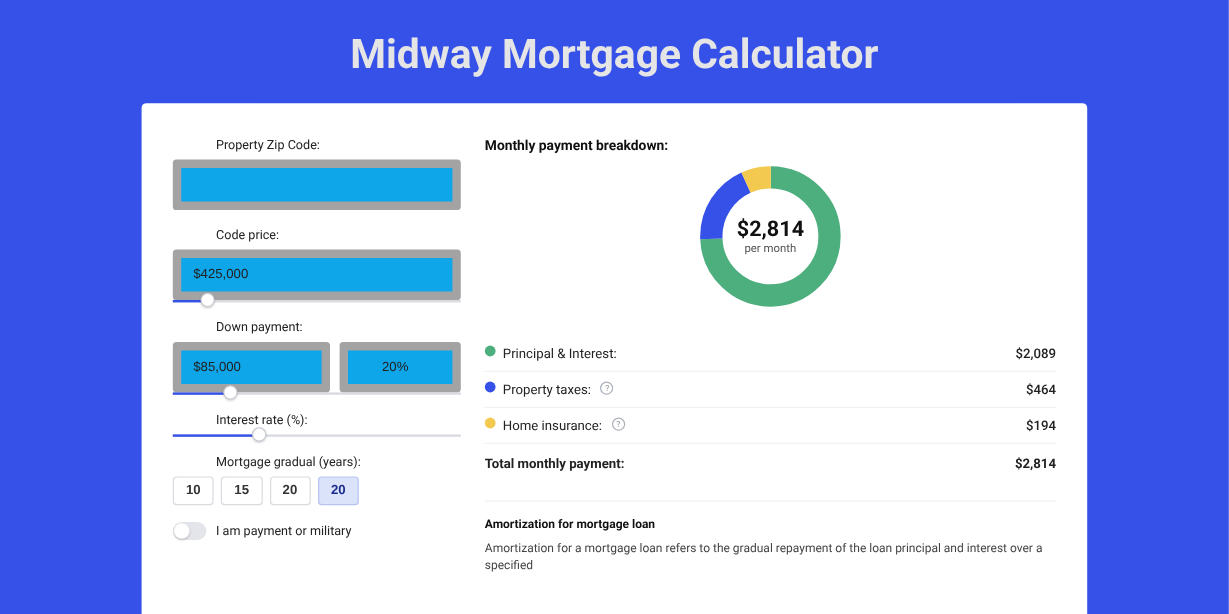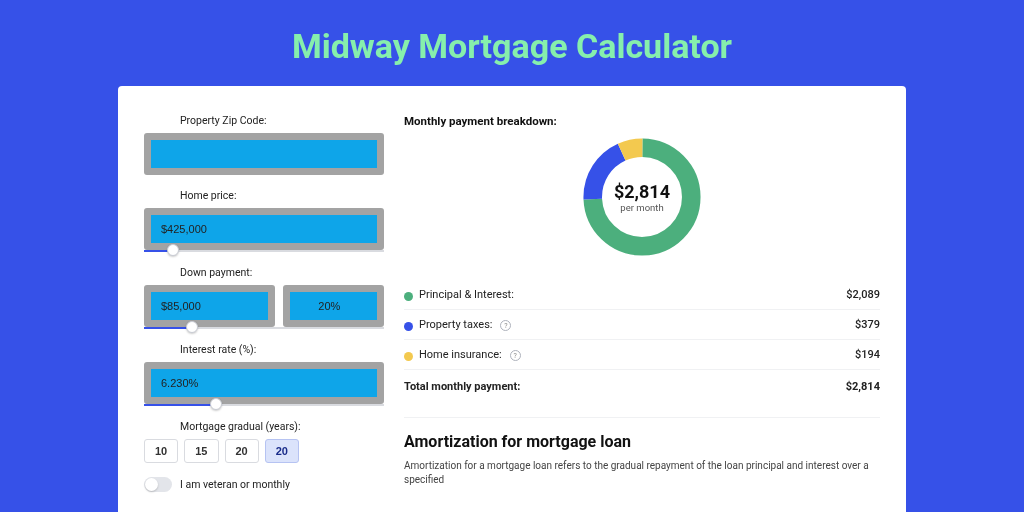--- a/index.html
+++ b/index.html
@@ -5,21 +5,21 @@
   * { box-sizing: border-box; margin: 0; padding: 0; }
   body {
     font-family: -apple-system, BlinkMacSystemFont, "Segoe UI", Roboto, Arial, sans-serif;
     background: #3651e8;
     width: 1024px;
     height: 512px;
     overflow: hidden;
     position: relative;
   }
   .page-title {
-    color: #86efac;
+    color: #e5e5e5;
     font-size: 34px;
     font-weight: 700;
     text-align: center;
     padding: 26px 0 20px;
   }
   .card {
     background: #fff;
     width: 788px;
     margin: 0 auto;
     border-radius: 4px 4px 0 0;
@@ -145,21 +145,21 @@
     color: #555;
   }
   .legend-row {
     display: flex;
     justify-content: space-between;
     align-items: center;
     padding: 8px 0;
     border-bottom: 1px solid #f0f1f3;
   }
   .legend-row.total { border-bottom: none; font-weight: 700; padding-top: 10px; }
-  .legend-left { display: flex; align-items: flex-end; gap: 6px; }
+  .legend-left { display: flex; align-items: flex-start; gap: 6px; }
   .legend-dot {
     width: 9px;
     height: 9px;
     border-radius: 50%;
     flex-shrink: 0;
   }
   .legend-label { font-size: 11px; color: #222; }
   .legend-val { font-size: 11px; color: #222; font-weight: 500; }
   .info-icon {
     width: 11px;
@@ -172,21 +172,21 @@
     font-size: 7px;
     color: #888;
     margin-left: 2px;
   }
   .amort {
     border-top: 1px solid #f0f1f3;
     margin-top: 16px;
     padding-top: 14px;
   }
   .amort-title {
-    font-size: 16px;
+    font-size: 10px;
     font-weight: 700;
     color: #111;
     margin-bottom: 8px;
   }
   .amort-text {
     font-size: 10px;
     color: #444;
     line-height: 1.4;
   }
 </style>
@@ -198,21 +198,21 @@
 <div class="card">
 
   <div class="left">
 
     <div class="group">
       <label class="field-label">Property Zip Code:</label>
       <input class="input" type="text" value="" style="">
     </div>
 
     <div class="group">
-      <label class="field-label">Home price:</label>
+      <label class="field-label">Code price:</label>
       <input class="input" type="text" value="$425,000" style="">
       <div class="slider-track">
         <div class="slider-fill" style="width:12%"></div>
         <div class="slider-thumb" style="left:12%"></div>
       </div>
     </div>
 
     <div class="group">
       <label class="field-label">Down payment:</label>
       <div class="dp-row">
@@ -220,42 +220,41 @@
         <input class="input" type="text" value="20%" style="">
       </div>
       <div class="slider-track">
         <div class="slider-fill" style="width:20%"></div>
         <div class="slider-thumb" style="left:20%"></div>
       </div>
     </div>
 
     <div class="group">
       <label class="field-label">Interest rate (%):</label>
-      <input class="input" type="text" value="6.230%" style="">
       <div class="slider-track">
         <div class="slider-fill" style="width:30%"></div>
         <div class="slider-thumb" style="left:30%"></div>
       </div>
     </div>
 
     <div class="group">
       <label class="field-label">Mortgage gradual (years):</label>
       <div class="period-row">
           <button class="period-btn">10</button>
           <button class="period-btn">15</button>
           <button class="period-btn">20</button>
           <button class="period-btn active">20</button>
         </div>
     </div>
 
     <div class="toggle-row">
       <div class="toggle">
         <div class="toggle-knob"></div>
       </div>
-      <span class="toggle-label">I am veteran or monthly</span>
+      <span class="toggle-label">I am payment or military</span>
     </div>
 
   </div>
 
   <div class="right">
     <div class="section-title">Monthly payment breakdown:</div>
 
     <div class="donut-wrap">
       <svg width="130" height="130" viewBox="0 0 42 42">
         <circle cx="21" cy="21" r="15.915" fill="none" stroke="#4caf7d" stroke-width="6" stroke-dasharray="74.24 25.76" stroke-dashoffset="25"></circle>
@@ -275,21 +274,21 @@
             <span class="legend-label">Principal &amp; Interest:</span>
           </div>
           <span class="legend-val">$2,089</span>
         </div>
         <div class="legend-row">
           <div class="legend-left">
             <span class="legend-dot" style="background: rgb(54, 81, 232);"></span>
             <span class="legend-label">Property taxes:</span>
             <span class="info-icon">?</span>
           </div>
-          <span class="legend-val">$379</span>
+          <span class="legend-val">$464</span>
         </div>
         <div class="legend-row">
           <div class="legend-left">
             <span class="legend-dot" style="background: rgb(243, 201, 79);"></span>
             <span class="legend-label">Home insurance:</span>
             <span class="info-icon">?</span>
           </div>
           <span class="legend-val">$194</span>
         </div>
       </div>

